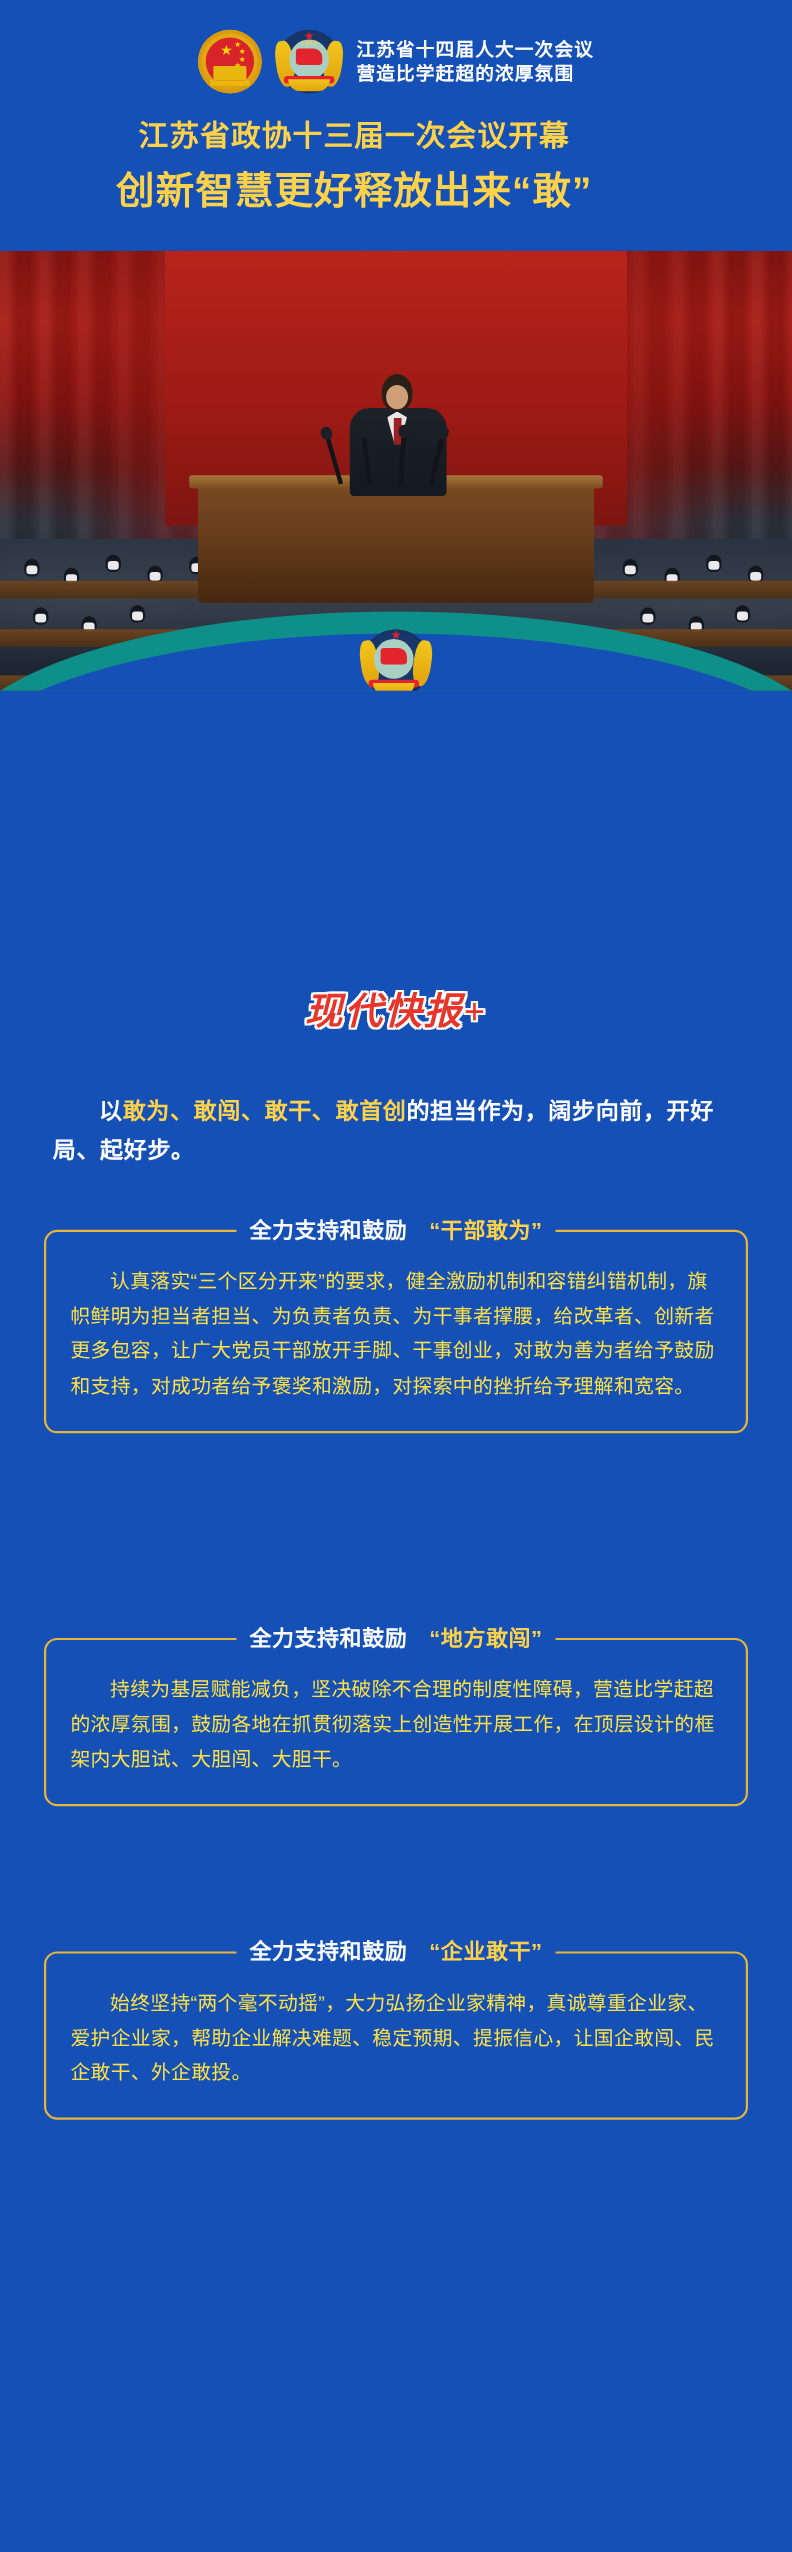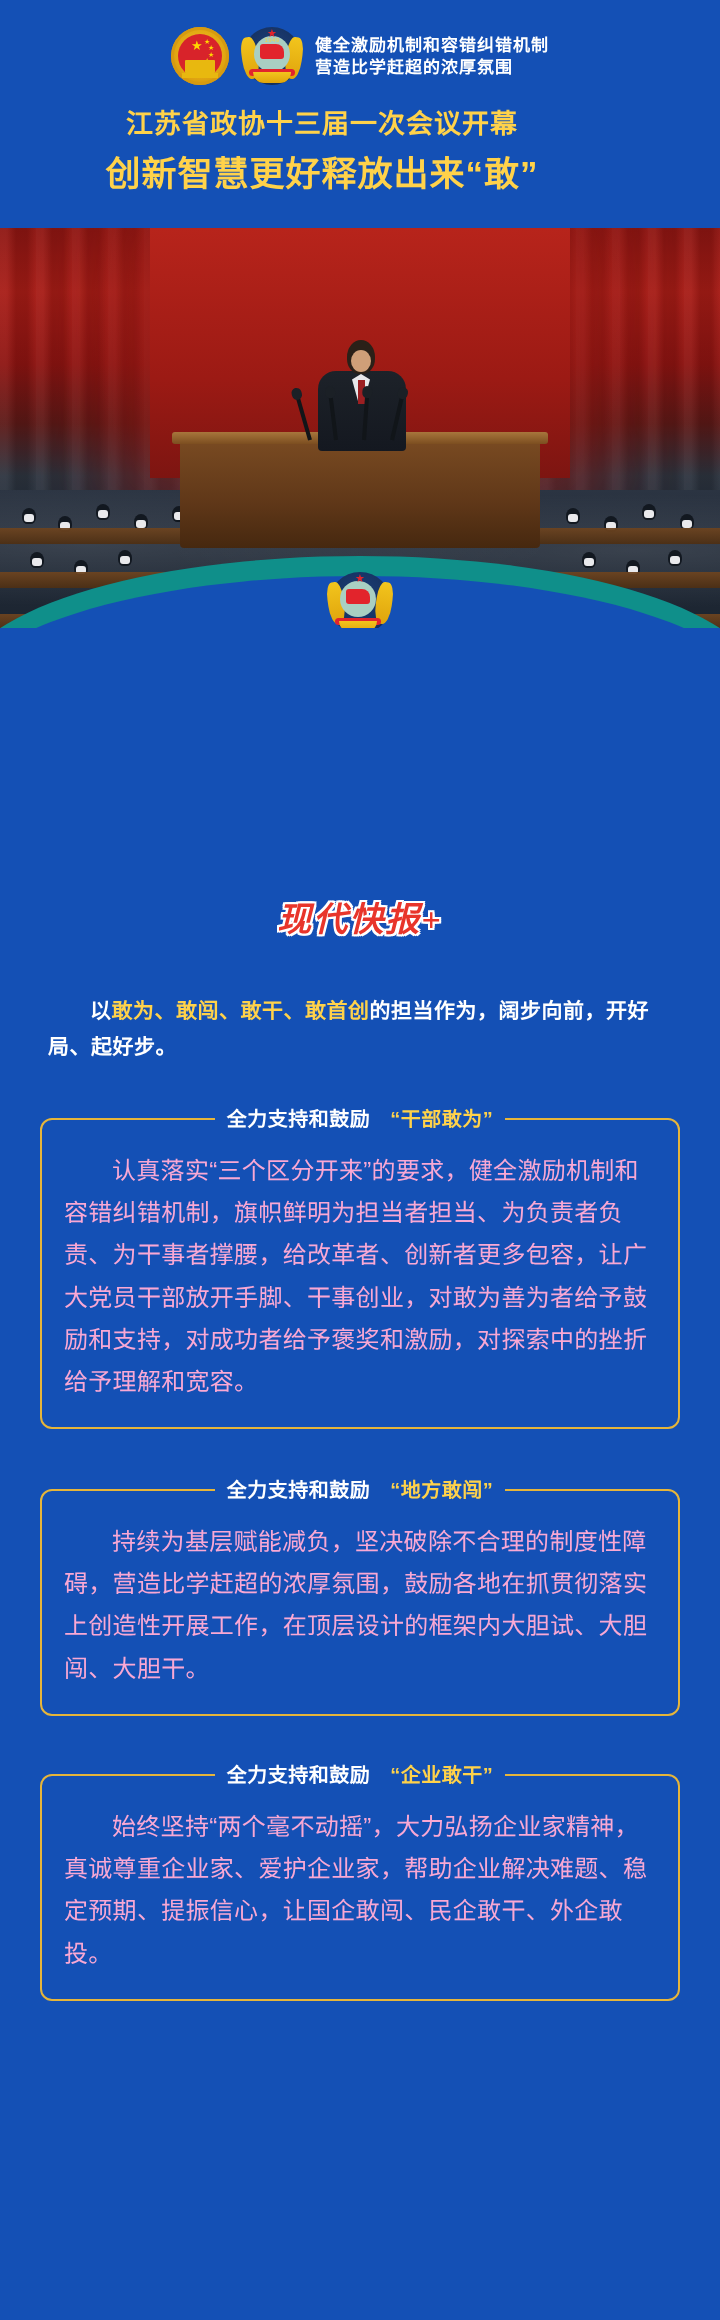--- a/index.html
+++ b/index.html
@@ -362,22 +362,22 @@
     padding: 0 12px;
     color: #ffffff;
     font-size: 20px;
     font-weight: bold;
     line-height: 1.6;
     letter-spacing: 0.5px;
     white-space: nowrap;
   }
   .card-head-inner .accent { color: #ffd24a; padding-left: 20px; }
   .card-body {
-    color: #f9a8d4;
-    font-size: 24px;
+    color: #fde047;
+    font-size: 18px;
     line-height: 1.76;
     text-indent: 2em;
     padding: 30px 22px 24px 22px;
     letter-spacing: 0.3px;
   }
 
   .card-1 { top: 1118px; }
   .card-2 { top: 1489px; }
   .card-3 { top: 1774px; }
   .card-4 { top: 2053px; }
@@ -406,21 +406,21 @@
       <div class="wheat-r"></div>
       <div class="disc"></div>
       <div class="flag"></div>
       <div class="year">1949</div>
       <div class="tstar">★</div>
       <div class="ribbon"></div>
       <div class="base"></div>
     </div>
 
     <div class="emblem-titles">
-      <div class="emblem-title-line">健全激励机制和容错纠错机制</div>
+      <div class="emblem-title-line">江苏省十四届人大一次会议</div>
       <div class="emblem-title-line">营造比学赶超的浓厚氛围</div>
     </div>
   </div>
 
   <div class="headline-wrap">
     <div class="headline-1">江苏省政协十三届一次会议开幕</div>
     <div class="headline-2">创新智慧更好释放出来“敢”</div>
   </div>
 
   <div class="photo-band">

